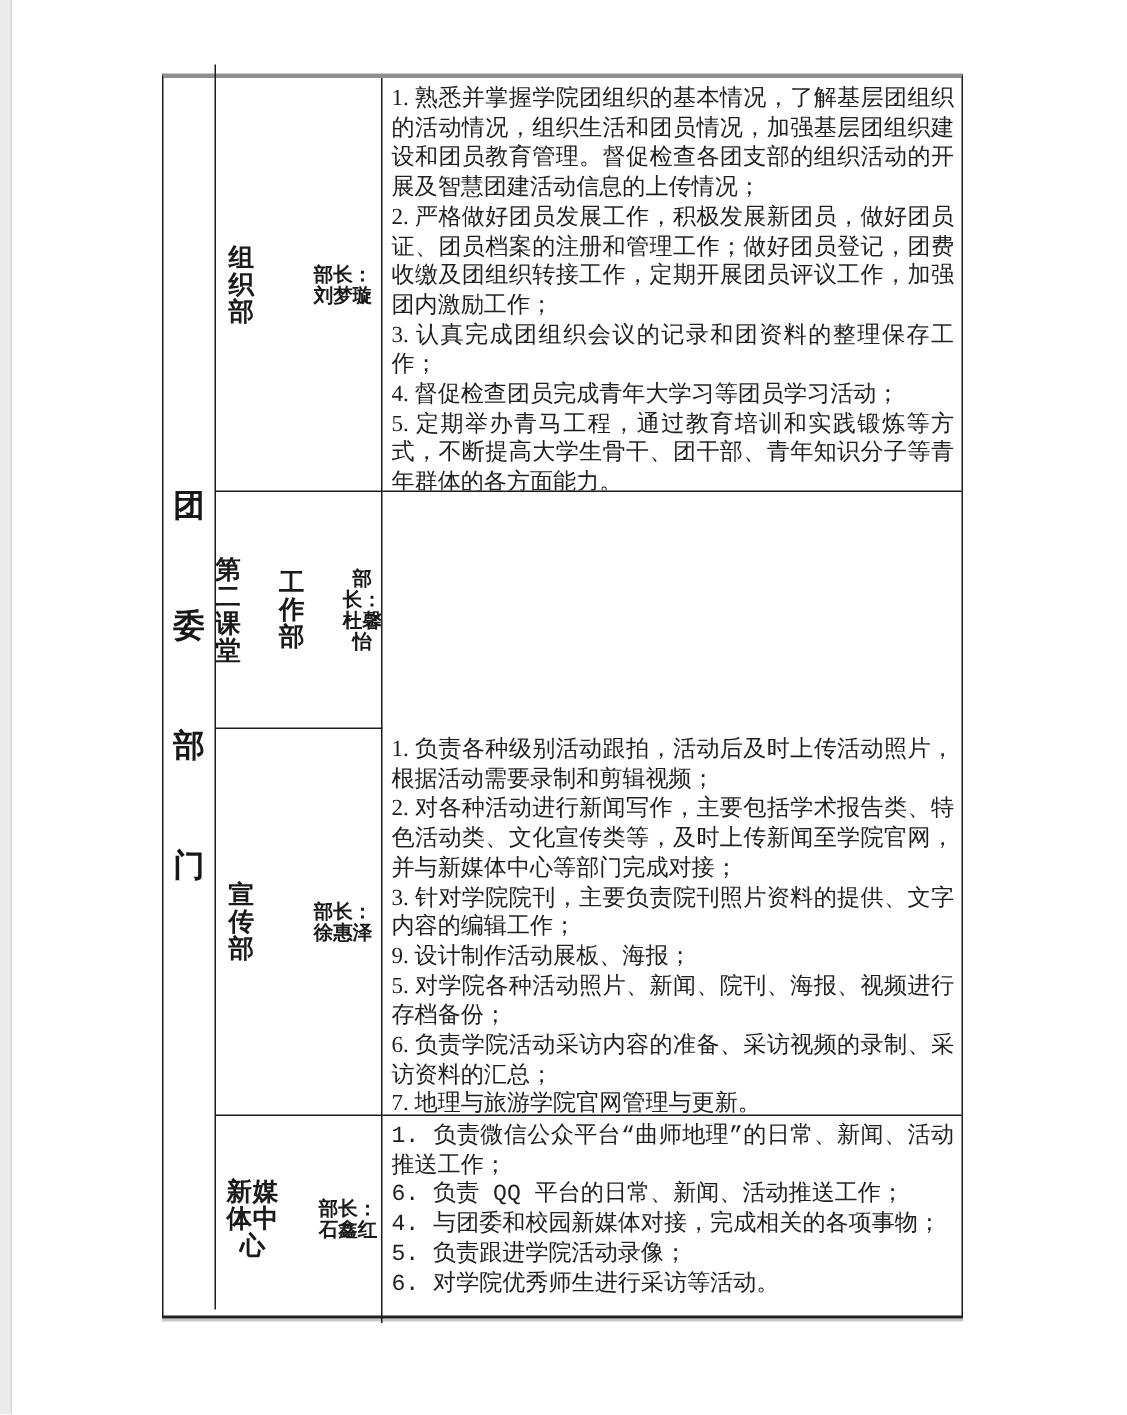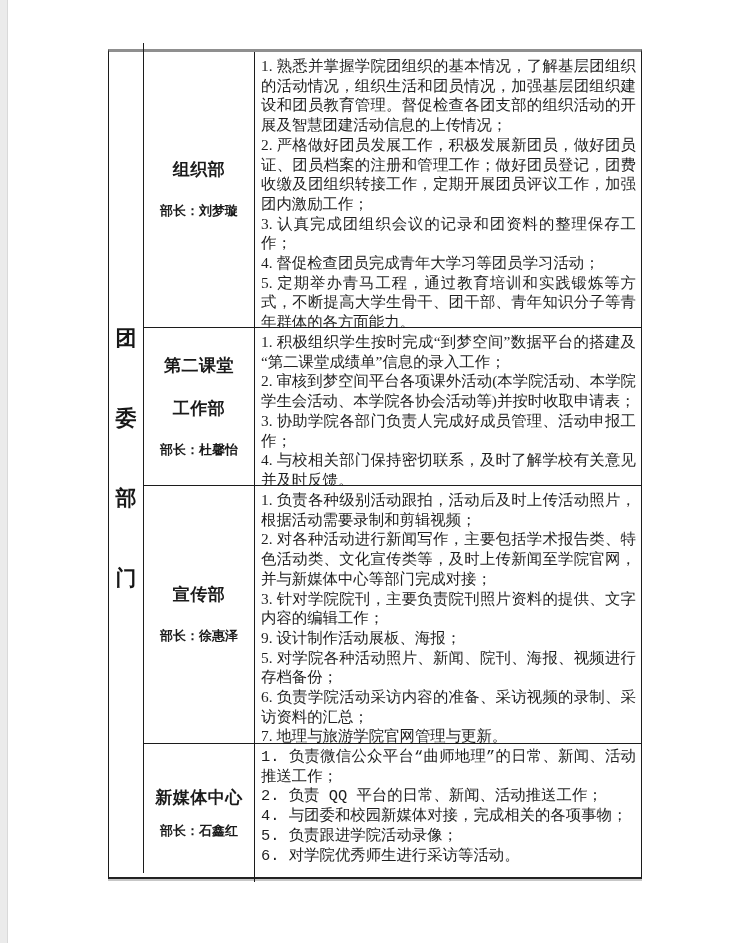--- a/index.html
+++ b/index.html
@@ -63,21 +63,21 @@
     transform: translateY(-9px);
     font-family: "Liberation Sans", sans-serif;
     font-weight: 700;
     font-size: 21px;
     line-height: 22px;
     color: #171717;
   }
   
   .dept-cell {
     display: flex;
-    flex-direction: column;
+    flex-direction: row;
     align-items: center;
     justify-content: center;
     gap: 25px;
     text-align: center;
     font-family: "Liberation Sans", sans-serif;
     color: #1a1a1a;
   }
   .dept-name {
     font-size: 17px;
     font-weight: 600;
@@ -128,26 +128,20 @@
       <p>3. 认真完成团组织会议的记录和团资料的整理保存工作；</p>
       <p>4. 督促检查团员完成青年大学习等团员学习活动；</p>
       <p>5. 定期举办青马工程，通过教育培训和实践锻炼等方式，不断提高大学生骨干、团干部、青年知识分子等青年群体的各方面能力。</p>
     </div>
 
     <div class="cell colline rowline dept-cell" style="grid-column:2;grid-row:2;">
       <div class="dept-name">第二课堂</div>
       <div class="dept-name">工作部</div>
       <div class="dept-minister">部长：杜馨怡</div>
     </div>
-    <div class="cell rowline duties-cell" style="grid-column:3;grid-row:2;">
-      <p>1. 积极组织学生按时完成“到梦空间”数据平台的搭建及“第二课堂成绩单”信息的录入工作；</p>
-      <p>2. 审核到梦空间平台各项课外活动(本学院活动、本学院学生会活动、本学院各协会活动等)并按时收取申请表；</p>
-      <p>3. 协助学院各部门负责人完成好成员管理、活动申报工作；</p>
-      <p>4. 与校相关部门保持密切联系，及时了解学校有关意见并及时反馈。</p>
-    </div>
 
     <div class="cell colline rowline dept-cell" style="grid-column:2;grid-row:3;">
       <div class="dept-name">宣传部</div>
       <div class="dept-minister">部长：徐惠泽</div>
     </div>
     <div class="cell rowline duties-cell" style="grid-column:3;grid-row:3;">
       <p>1. 负责各种级别活动跟拍，活动后及时上传活动照片，根据活动需要录制和剪辑视频；</p>
       <p>2. 对各种活动进行新闻写作，主要包括学术报告类、特色活动类、文化宣传类等，及时上传新闻至学院官网，并与新媒体中心等部门完成对接；</p>
       <p>3. 针对学院院刊，主要负责院刊照片资料的提供、文字内容的编辑工作；</p>
       <p>9. 设计制作活动展板、海报；</p>
@@ -155,20 +149,20 @@
       <p>6. 负责学院活动采访内容的准备、采访视频的录制、采访资料的汇总；</p>
       <p>7. 地理与旅游学院官网管理与更新。</p>
     </div>
 
     <div class="cell colline dept-cell" style="grid-column:2;grid-row:4;gap:17px;">
       <div class="dept-name">新媒体中心</div>
       <div class="dept-minister">部长：石鑫红</div>
     </div>
     <div class="cell duties-cell" style="grid-column:3;grid-row:4;font-family:Liberation Mono, monospace;">
       <p>1. 负责微信公众平台“曲师地理”的日常、新闻、活动推送工作；</p>
-      <p>2. 负责 QQ 平台的日常、新闻、活动推送工作；</p>
+      <p>6. 负责 QQ 平台的日常、新闻、活动推送工作；</p>
       <p>4. 与团委和校园新媒体对接，完成相关的各项事物；</p>
       <p>5. 负责跟进学院活动录像；</p>
       <p>6. 对学院优秀师生进行采访等活动。</p>
     </div>
 
   </div>
 </div>
 
 </body></html>

